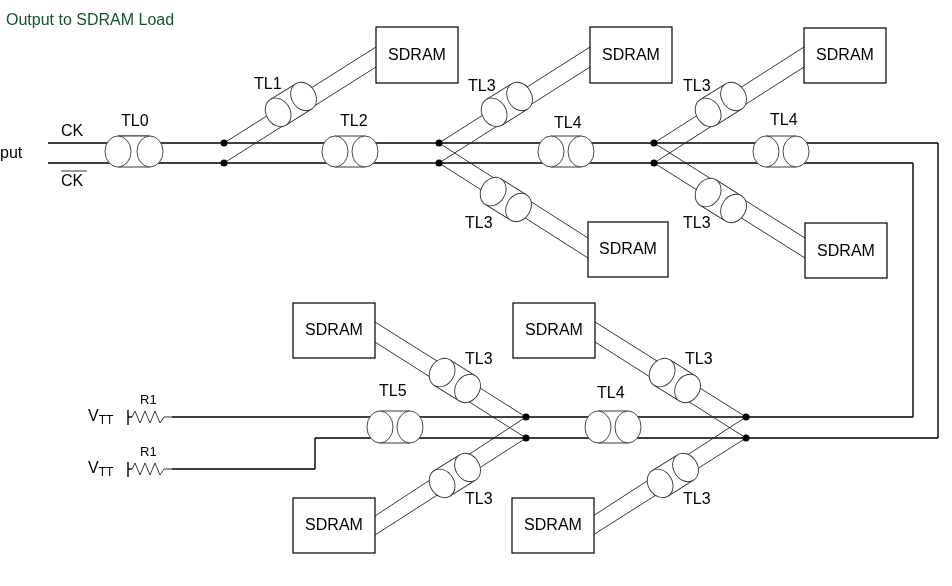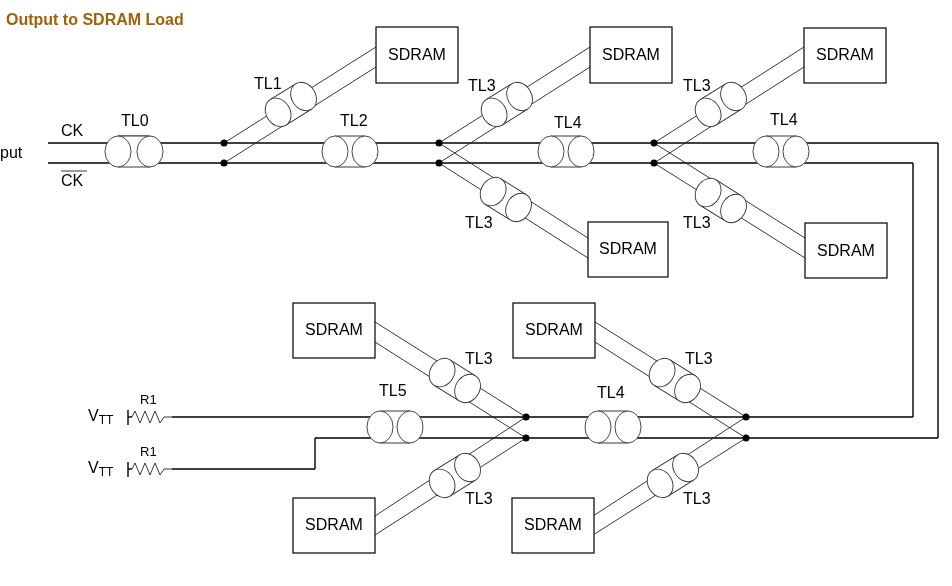--- a/index.html
+++ b/index.html
@@ -1,17 +1,17 @@
 <!DOCTYPE html>
 <html><head>
 <meta charset="utf-8">
 <style>
   html, body { margin: 0; padding: 0; background: #ffffff; }
   body { width: 952px; height: 586px; overflow: hidden; position: relative; font-family: "Liberation Sans", sans-serif; }
-  #title { position: absolute; left: 6px; top: 11px; font-size: 16px; font-weight: bold; color: #a16207; }
+  #title { position: absolute; left: 6px; top: 11px; font-size: 16px; font-weight: normal; color: #14532d; }
   svg { position: absolute; left: 0; top: 0; }
   .wire { stroke: #000; stroke-width: 1.4; fill: none; }
   .thin { stroke: #222; stroke-width: 0.9; fill: none; }
   .cyl { stroke: #333; stroke-width: 0.9; fill: #fff; }
   .box { stroke: #000; stroke-width: 1.2; fill: #fff; }
   .dot { fill: #000; }
   .lbl { font-family: "Liberation Sans", sans-serif; font-size: 16px; fill: #000; }
   .boxlbl { font-family: "Liberation Sans", sans-serif; font-size: 16px; fill: #000; text-anchor: middle; dominant-baseline: middle; }
   .small { font-family: "Liberation Sans", sans-serif; font-size: 13px; fill: #000; }
 </style>

